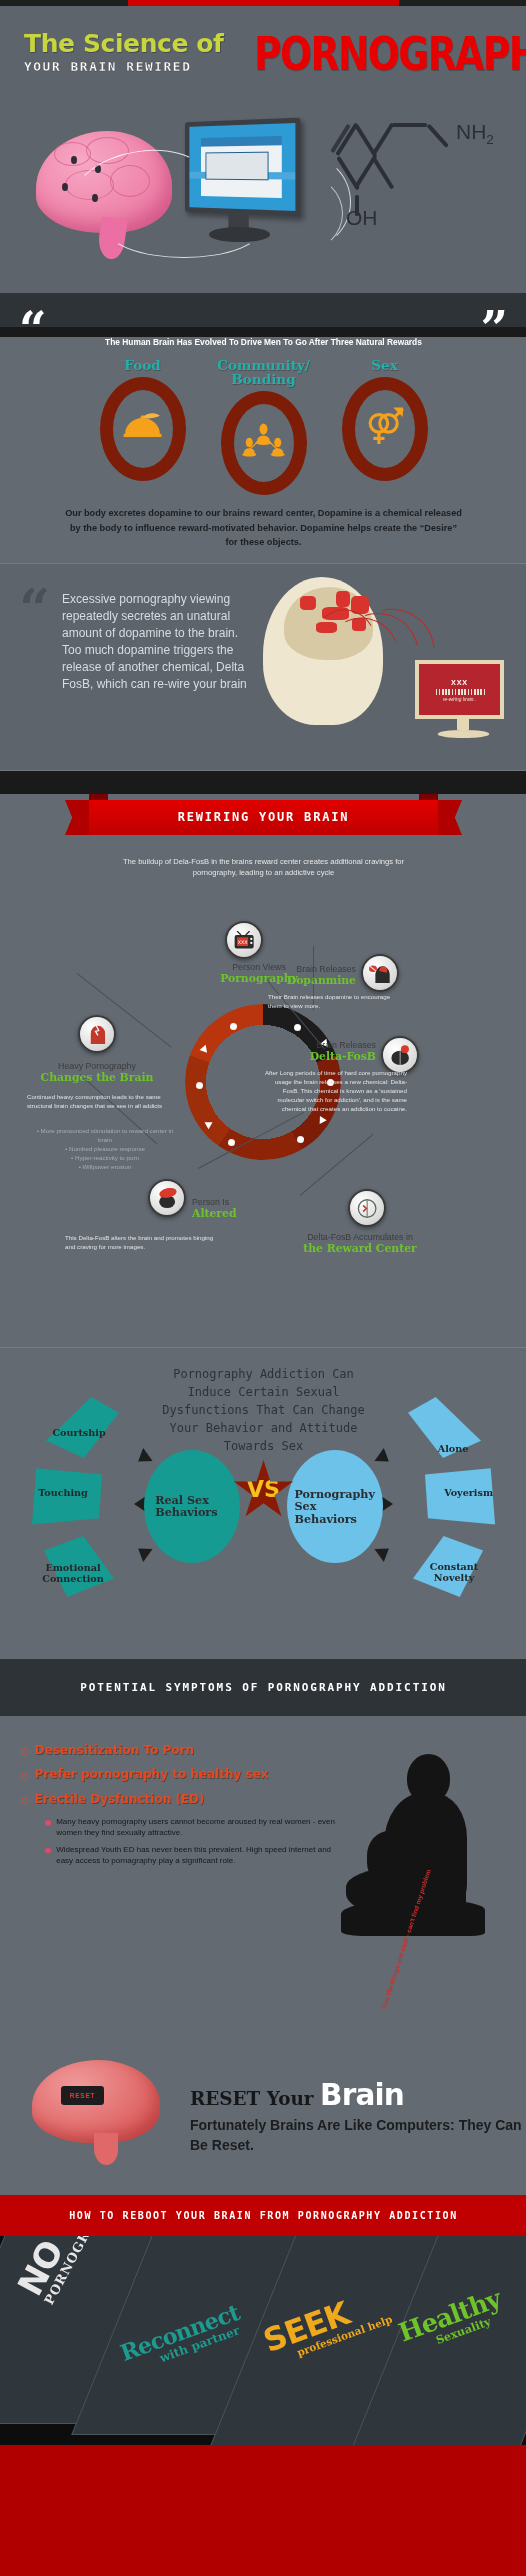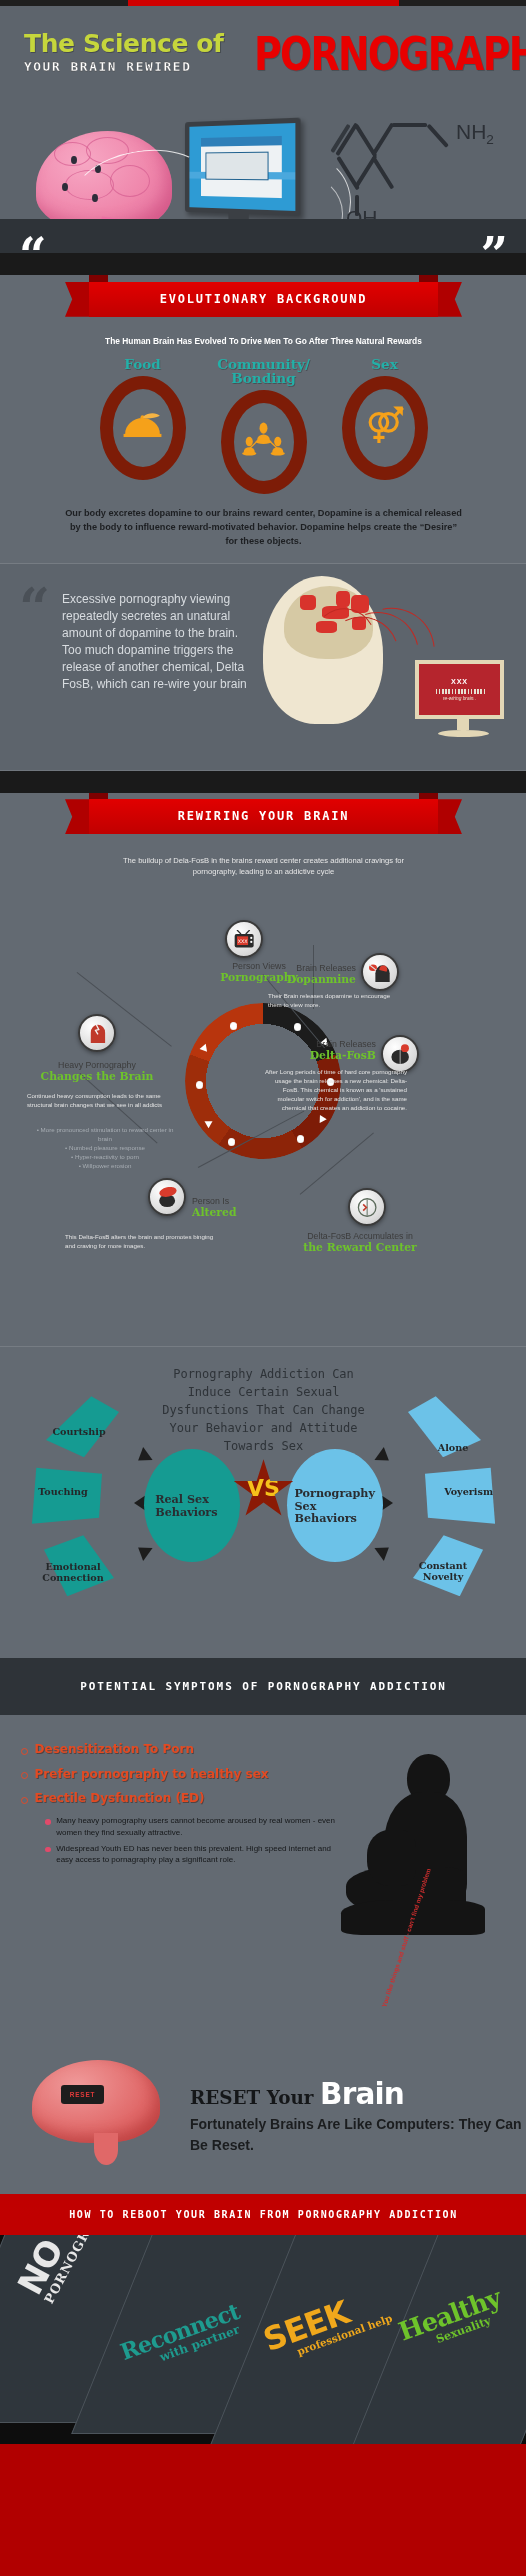--- a/index.html
+++ b/index.html
@@ -12,21 +12,21 @@
 
   
   .topbar { height:6.4px; background:#1f1f1f; position:relative; }
   .topbar .red { position:absolute; left:128px; right:128px; top:0; bottom:0; background:#d00000; }
 
   
   .sec { position:relative; width:527px; }
   .sec-grey { background:#636a72; }
 
   
-  .hero { height:213px; background:#5d646c; position:relative; overflow:hidden; }
+  .hero { height:287px; background:#5d646c; position:relative; overflow:hidden; }
   .hero-title { position:absolute; left:24px; top:22.3px; width:479px; }
   .t-science {
     font-family:"DejaVu Sans", sans-serif; font-weight:bold; font-size:25px;
     color:#c6d63c; letter-spacing:-0.4px; text-shadow:0.8px 0.8px 0 rgba(0,0,0,.25);
     display:inline-block;
   }
   .t-porn {
     font-family:"DejaVu Sans", sans-serif; font-weight:bold; font-size:37px;
     color:#e80000; letter-spacing:-1.6px; line-height:0.85;
     position:absolute; left:230px; top:6.4px; transform:scaleY(1.25) scaleX(1.02);
@@ -307,29 +307,20 @@
       <span class="mol-txt" style="left:27px;top:104px;">OH</span>
     </div>
   </div>
 
   <div class="quotebar">
     <span class="qmark l">“</span>
     <span class="qmark r">”</span>
   </div>
 
   <div class="sec sec-grey">
-    <div class="ribbon-wrap">
-      <div class="ribbon">
-        <div class="tail l"></div>
-        <div class="tail r"></div>
-        <div class="fold l"></div>
-        <div class="fold r"></div>
-        <div class="ribbon-txt">EVOLUTIONARY BACKGROUND</div>
-      </div>
-    </div>
 
     <div class="evo-lead">The Human Brain Has Evolved To Drive Men To Go After Three Natural Rewards</div>
 
     <div class="rewards">
       <div class="reward">
         <div class="reward-lbl">Food</div>
         <div class="reward-ring">
           <span class="reward-ico">
             <svg width="41" height="32" viewBox="0 0 52 40">
               <path d="M4 30 A22 20 0 0 1 48 30 Z" fill="#f5a11a"></path>
@@ -543,21 +534,21 @@
     <div class="petal-lbl" style="left:35px;top:80px;">Courtship</div>
     <div class="petal-lbl" style="left:19px;top:140px;">Touching</div>
     <div class="petal-lbl" style="left:29px;top:215px;white-space:pre-line;">Emotional
 Connection</div>
 
     <div class="petal b" style="right:46px;top:49px;clip-path:polygon(38% 0,100% 72%,48% 100%,0 26%);"></div>
     <div class="petal b" style="right:29px;top:118px;clip-path:polygon(0 14%,90% 4%,96% 96%,4% 86%);"></div>
     <div class="petal b" style="right:41px;top:188px;clip-path:polygon(0 70%,42% 0,96% 24%,64% 100%);"></div>
     <div class="petal-lbl" style="right:30px;top:96px;">Alone</div>
     <div class="petal-lbl" style="right:14.4px;top:140px;">Voyerism</div>
-    <div class="petal-lbl" style="right:40px;top:214px;white-space:pre-line;">Constant
+    <div class="petal-lbl" style="right:29px;top:214px;white-space:pre-line;">Constant
 Novelty</div>
 
     <div class="chev" style="left:134px;top:148px;border-right:12px solid #1d1d1d;"></div>
     <div class="chev" style="left:137px;top:102px;border-right:12px solid #1d1d1d;transform:rotate(-36deg);"></div>
     <div class="chev" style="left:137px;top:196px;border-right:12px solid #1d1d1d;transform:rotate(36deg);"></div>
     <div class="chev" style="right:134px;top:148px;border-left:12px solid #1d1d1d;"></div>
     <div class="chev" style="right:137px;top:102px;border-left:12px solid #1d1d1d;transform:rotate(36deg);"></div>
     <div class="chev" style="right:137px;top:196px;border-left:12px solid #1d1d1d;transform:rotate(-36deg);"></div>
 
     <div class="vs-core left">

